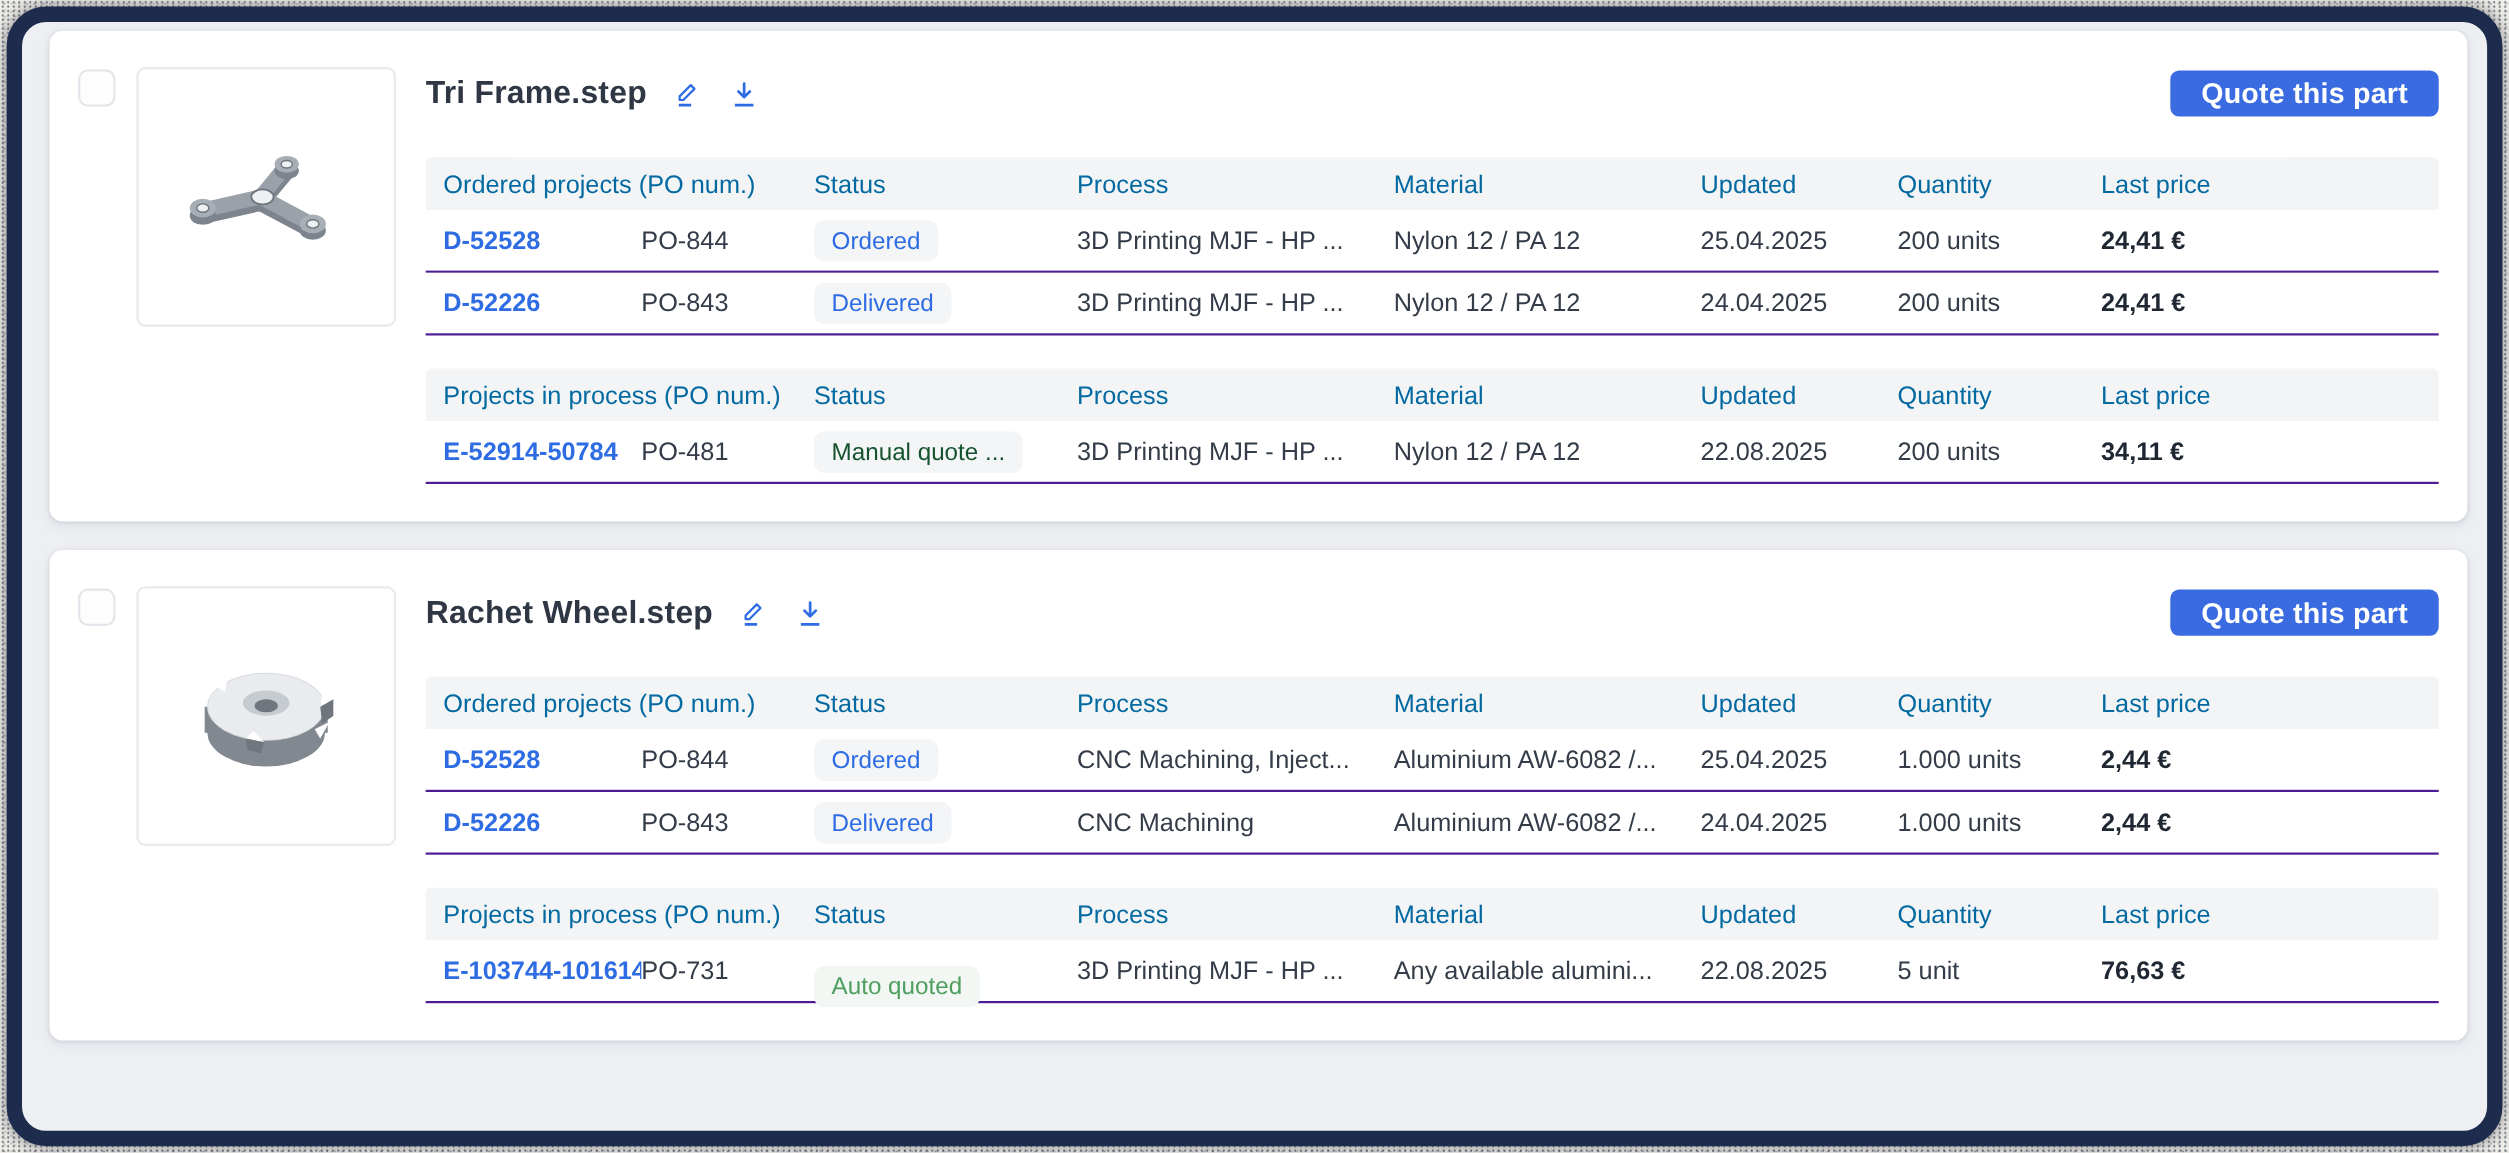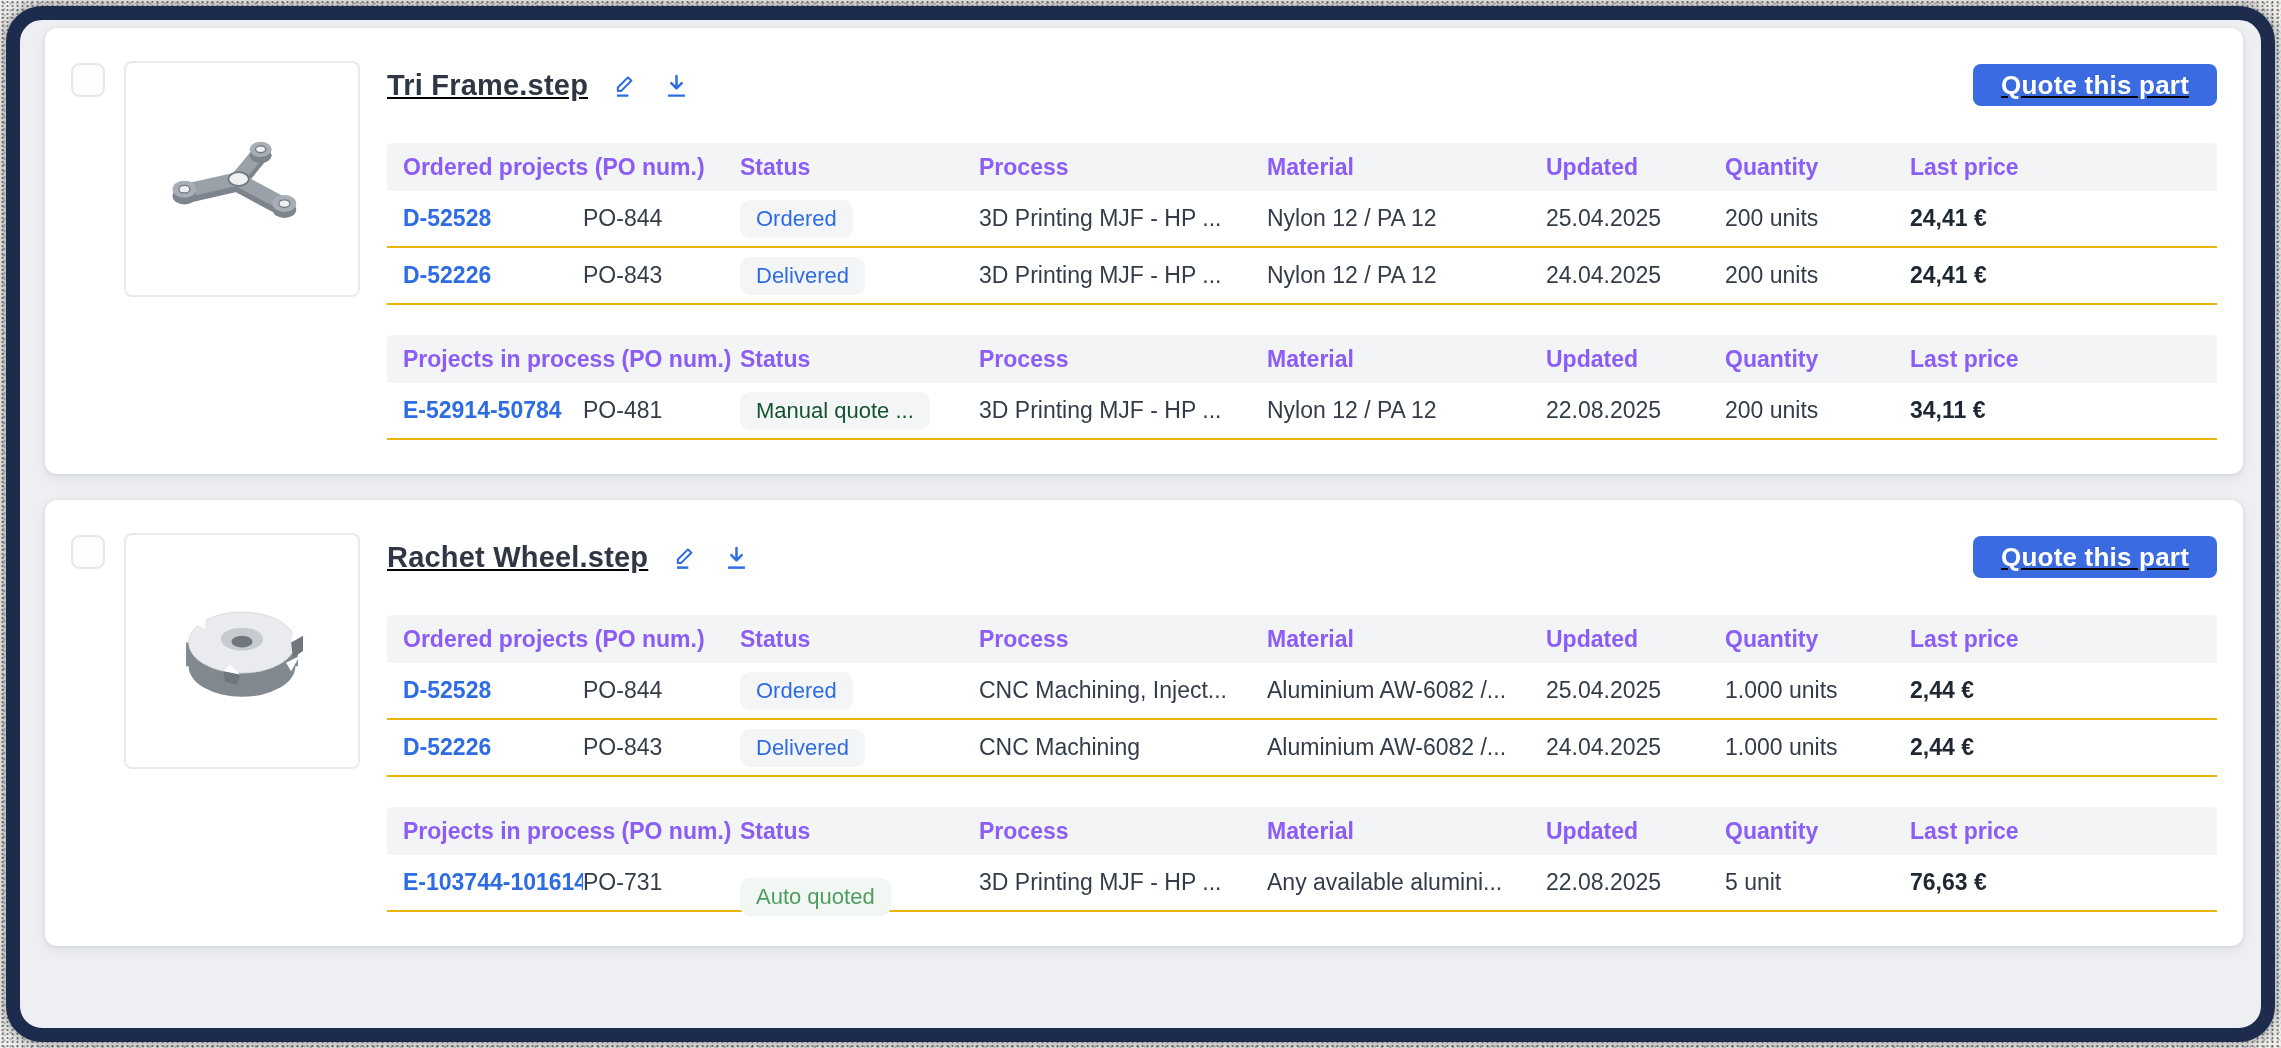--- a/index.html
+++ b/index.html
@@ -49,21 +49,21 @@
   .thumb{
     width:236px; height:236px; flex:0 0 236px;
     margin-left:19px; margin-top:2px;
     border:2px solid #e8eaed;
     border-radius:8px;
     background:#ffffff;
     display:flex; align-items:center; justify-content:center;
   }
   .main{ flex:1 1 auto; margin-left:27px; min-width:0; }
 
-  .title-row{ display:flex; align-items:center; height:52px; margin-bottom:32px;text-decoration:underline; }
+  .title-row{ display:flex; align-items:center; height:52px; margin-bottom:32px; }
   .part-title{
     font-size:29px; font-weight:700; color:#2f3744; letter-spacing:.2px;
   }
   .icon-btn{
     background:none; border:none; cursor:pointer;
     color:#2d6ce3; margin-left:24px; padding:0;
     display:inline-flex; align-items:center;
   }
   .icon-btn svg{ display:block; }
   .spacer{ flex:1 1 auto; }
@@ -82,28 +82,27 @@
   .thead, .tr{
     display:grid;
     grid-template-columns:180px 157px 239px 288px 279px 179px 185px 1fr;
     align-items:center;
     padding:0 16px;
   }
   .thead{
     height:48px;
     background:#f3f4f6;
     border-radius:5px 5px 0 0;
-    color:#8b5cf6;
+    color:#0369a1;
     font-size:23px;
-    font-weight:bold;
   }
   .th.span2{ grid-column:span 2; }
   .tr{
     height:57px;
-    border-bottom:2px solid #eab308;
+    border-bottom:2px solid #4c1d95;
     background:#ffffff;
     font-size:23px;
     color:#333c48;
   }
   .cell{ white-space:nowrap; overflow:hidden; }
   .right{ text-align:left; }
   .link{
     color:#2d6ce3; font-weight:600; text-decoration:none; cursor:pointer;
   }
   .price{ font-weight:700; color:#1f2733; }

